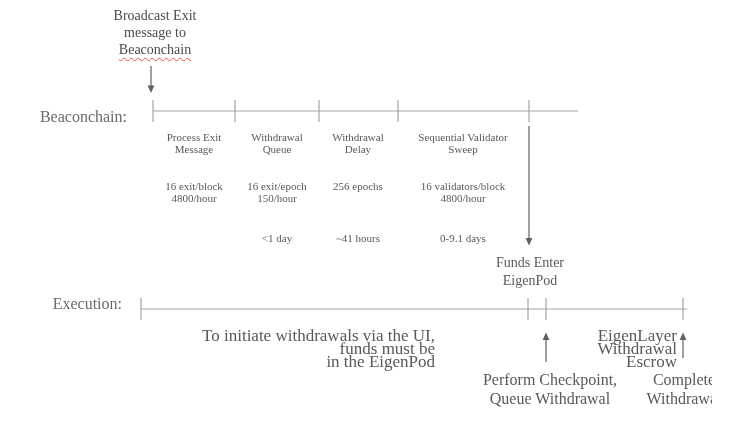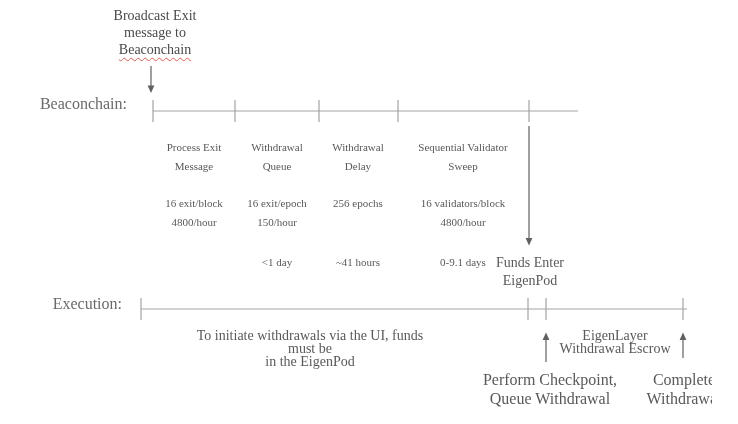--- a/index.html
+++ b/index.html
@@ -35,48 +35,48 @@
     text-decoration-color: var(--squiggle);
     text-decoration-thickness: 1px;
     text-underline-offset: 3px;
   }
   .side-label {
     font-size: 16px;
     color: var(--label);
     text-align: right;
     white-space: nowrap;
   }
-  .bc-label   { left: 0; top: 95px; width: 127px; }
+  .bc-label   { left: 0; top: 108px; width: 127px; }
   .exec-label { left: 0; top: 295px; width: 122px; }
 
   .col {
     top: 119px;
-    font-size: 11px; line-height: 19px;
+    font-size: 11px; line-height: 12px;
     color: var(--text);
     text-align: center;
     white-space: pre-line;
   }
   .col .row-title { height: 37px; }
   .col .row-rate  { height: 40px; }
   .col-1 { left: 142px; width: 104px; }
   .col-2 { left: 225px; width: 104px; }
   .col-3 { left: 306px; width: 104px; }
   .col-4 { left: 398px; width: 130px; }
 
   .funds-label {
     left: 460px; top: 254px; width: 140px;
     text-align: center;
     font-size: 14px; line-height: 18px;
     color: var(--text);
     white-space: pre-line;
   }
   .small-note {
-    font-size: 14px; line-height: 13px;
+    font-size: 17px; line-height: 13px;
     color: var(--text);
-    text-align: center;
+    text-align: right;
     white-space: pre-line;
   }
   .initiate-note { left: 185px; top: 329px; width: 250px; }
   .escrow-note   { left: 553px; top: 329px; width: 124px; }
 
   .big-label {
     font-size: 16px; line-height: 19px;
     color: var(--text);
     text-align: center;
     white-space: pre-line;

